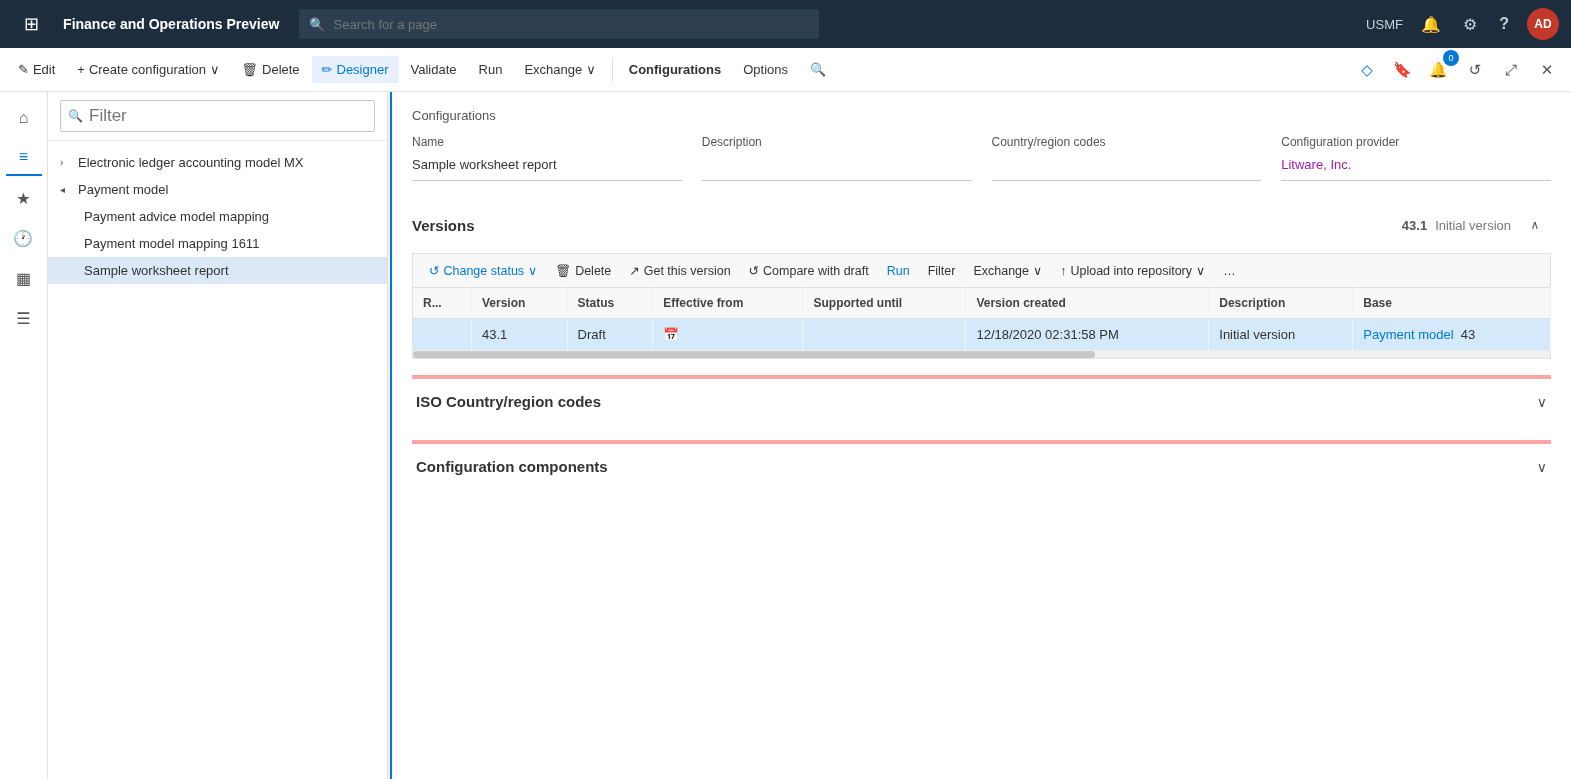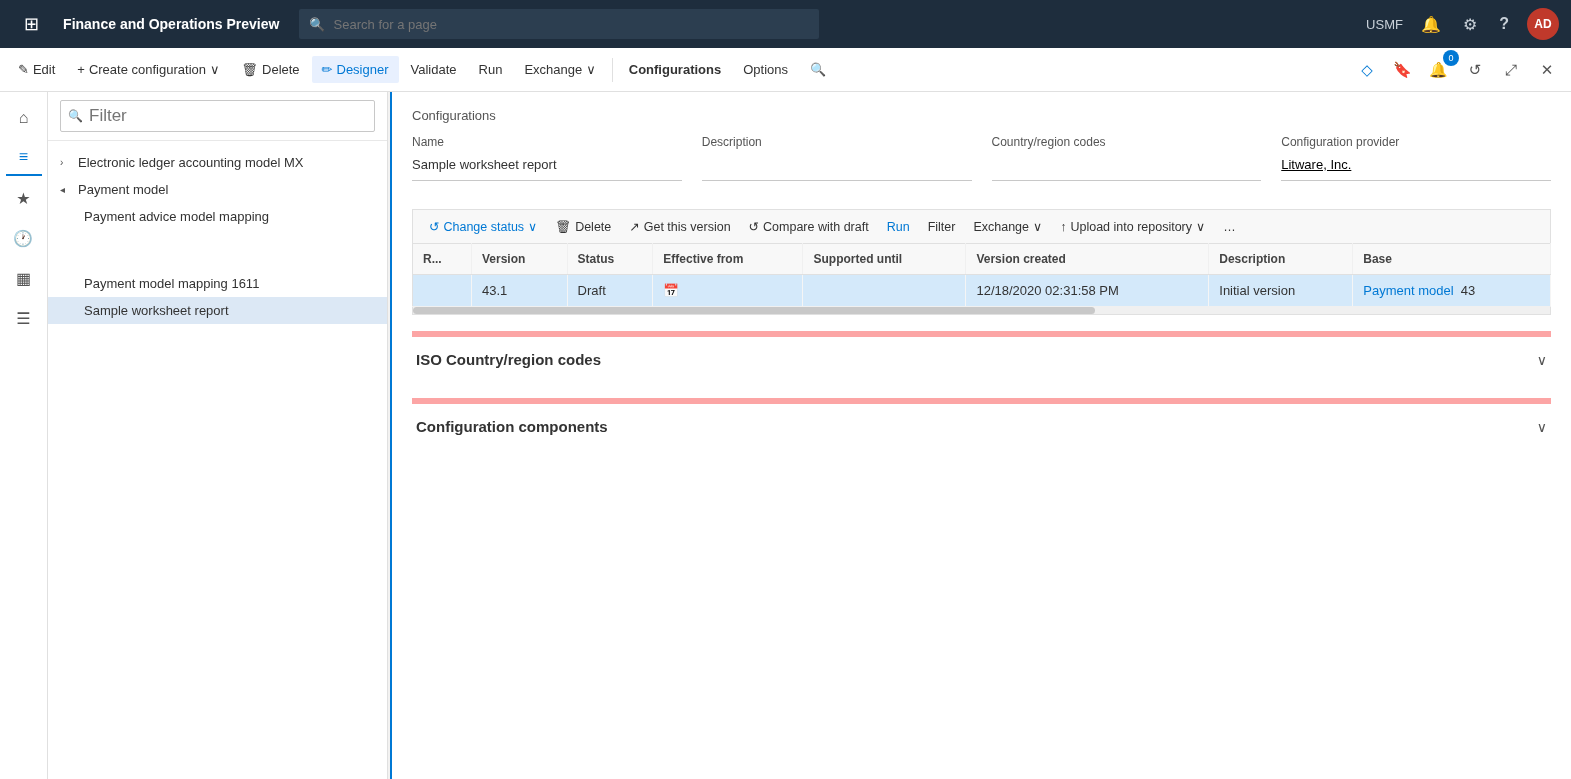--- a/index.html
+++ b/index.html
@@ -204,21 +204,21 @@
       margin-bottom: 28px;
     }
     .field-group { display: flex; flex-direction: column; }
     .field-label { font-size: 12px; color: #555; margin-bottom: 4px; }
     .field-value {
       font-size: 13px; color: #333;
       border-bottom: 1px solid #c8c8c8;
       padding: 4px 0;
       min-height: 28px;
     }
-    .field-value.link { color: #000000; cursor: pointer; text-decoration: underline; }
+    .field-value.link { color: #a21caf; cursor: pointer; }
 
     
     .section-header {
       display: flex;
       align-items: center;
       justify-content: space-between;
       margin-bottom: 8px;
       padding-bottom: 4px;
     }
     .section-title { font-size: 15px; font-weight: 600; color: #333; }
@@ -274,21 +274,21 @@
     .versions-table tr.selected-row td { background: #d4e9fa; }
     .calendar-icon { color: #555; cursor: pointer; }
 
     
     .table-scroll-wrap {
       overflow-x: auto;
     }
 
     
     .collapsible-section {
-      border-top: 6px solid #fca5a5;
+      border-top: 4px solid #fca5a5;
       margin-top: 16px;
     }
     .collapsible-header {
       display: flex; align-items: center; justify-content: space-between;
       padding: 14px 4px;
       cursor: pointer;
     }
     .collapsible-title { font-size: 15px; font-weight: 600; color: #333; }
     .collapsible-chevron { color: #555; font-size: 14px; }
 
@@ -395,21 +395,21 @@
 
       <div class="tree-item">
         <span class="chevron">◂</span>
         <span style="font-weight:500;">Payment model</span>
       </div>
 
       <div class="tree-item" style="padding-left:36px;">
         <span>Payment advice model mapping</span>
       </div>
 
-      <div class="tree-item" style="padding-left:36px;margin-top:40px;">
+      <div class="tree-item" style="padding-left:36px;">
         <span>Payment model mapping 1611</span>
       </div>
 
       <div class="tree-item selected" style="padding-left:36px;">
         <span>Sample worksheet report</span>
       </div>
     </div>
   </div>
 
   <div class="tree-panel-resizer"></div>
@@ -431,20 +431,28 @@
         <div class="field-group">
           <div class="field-label">Country/region codes</div>
           <div class="field-value"></div>
         </div>
         <div class="field-group">
           <div class="field-label">Configuration provider</div>
           <div class="field-value link">Litware, Inc.</div>
         </div>
       </div>
 
+      <div class="section-header">
+        <span class="section-title">Versions</span>
+        <div class="section-version-info">
+          <span class="version-number">43.1</span>
+          <span class="version-label">Initial version</span>
+          <button class="nav-icon-btn" style="font-size:12px;">∧</button>
+        </div>
+      </div>
 
       <div class="versions-toolbar">
         <button class="ver-btn blue">
           <span>↺</span>
           <span>Change status</span>
           <span>∨</span>
         </button>
         <button class="ver-btn">
           <span>🗑</span>
           <span>Delete</span>

